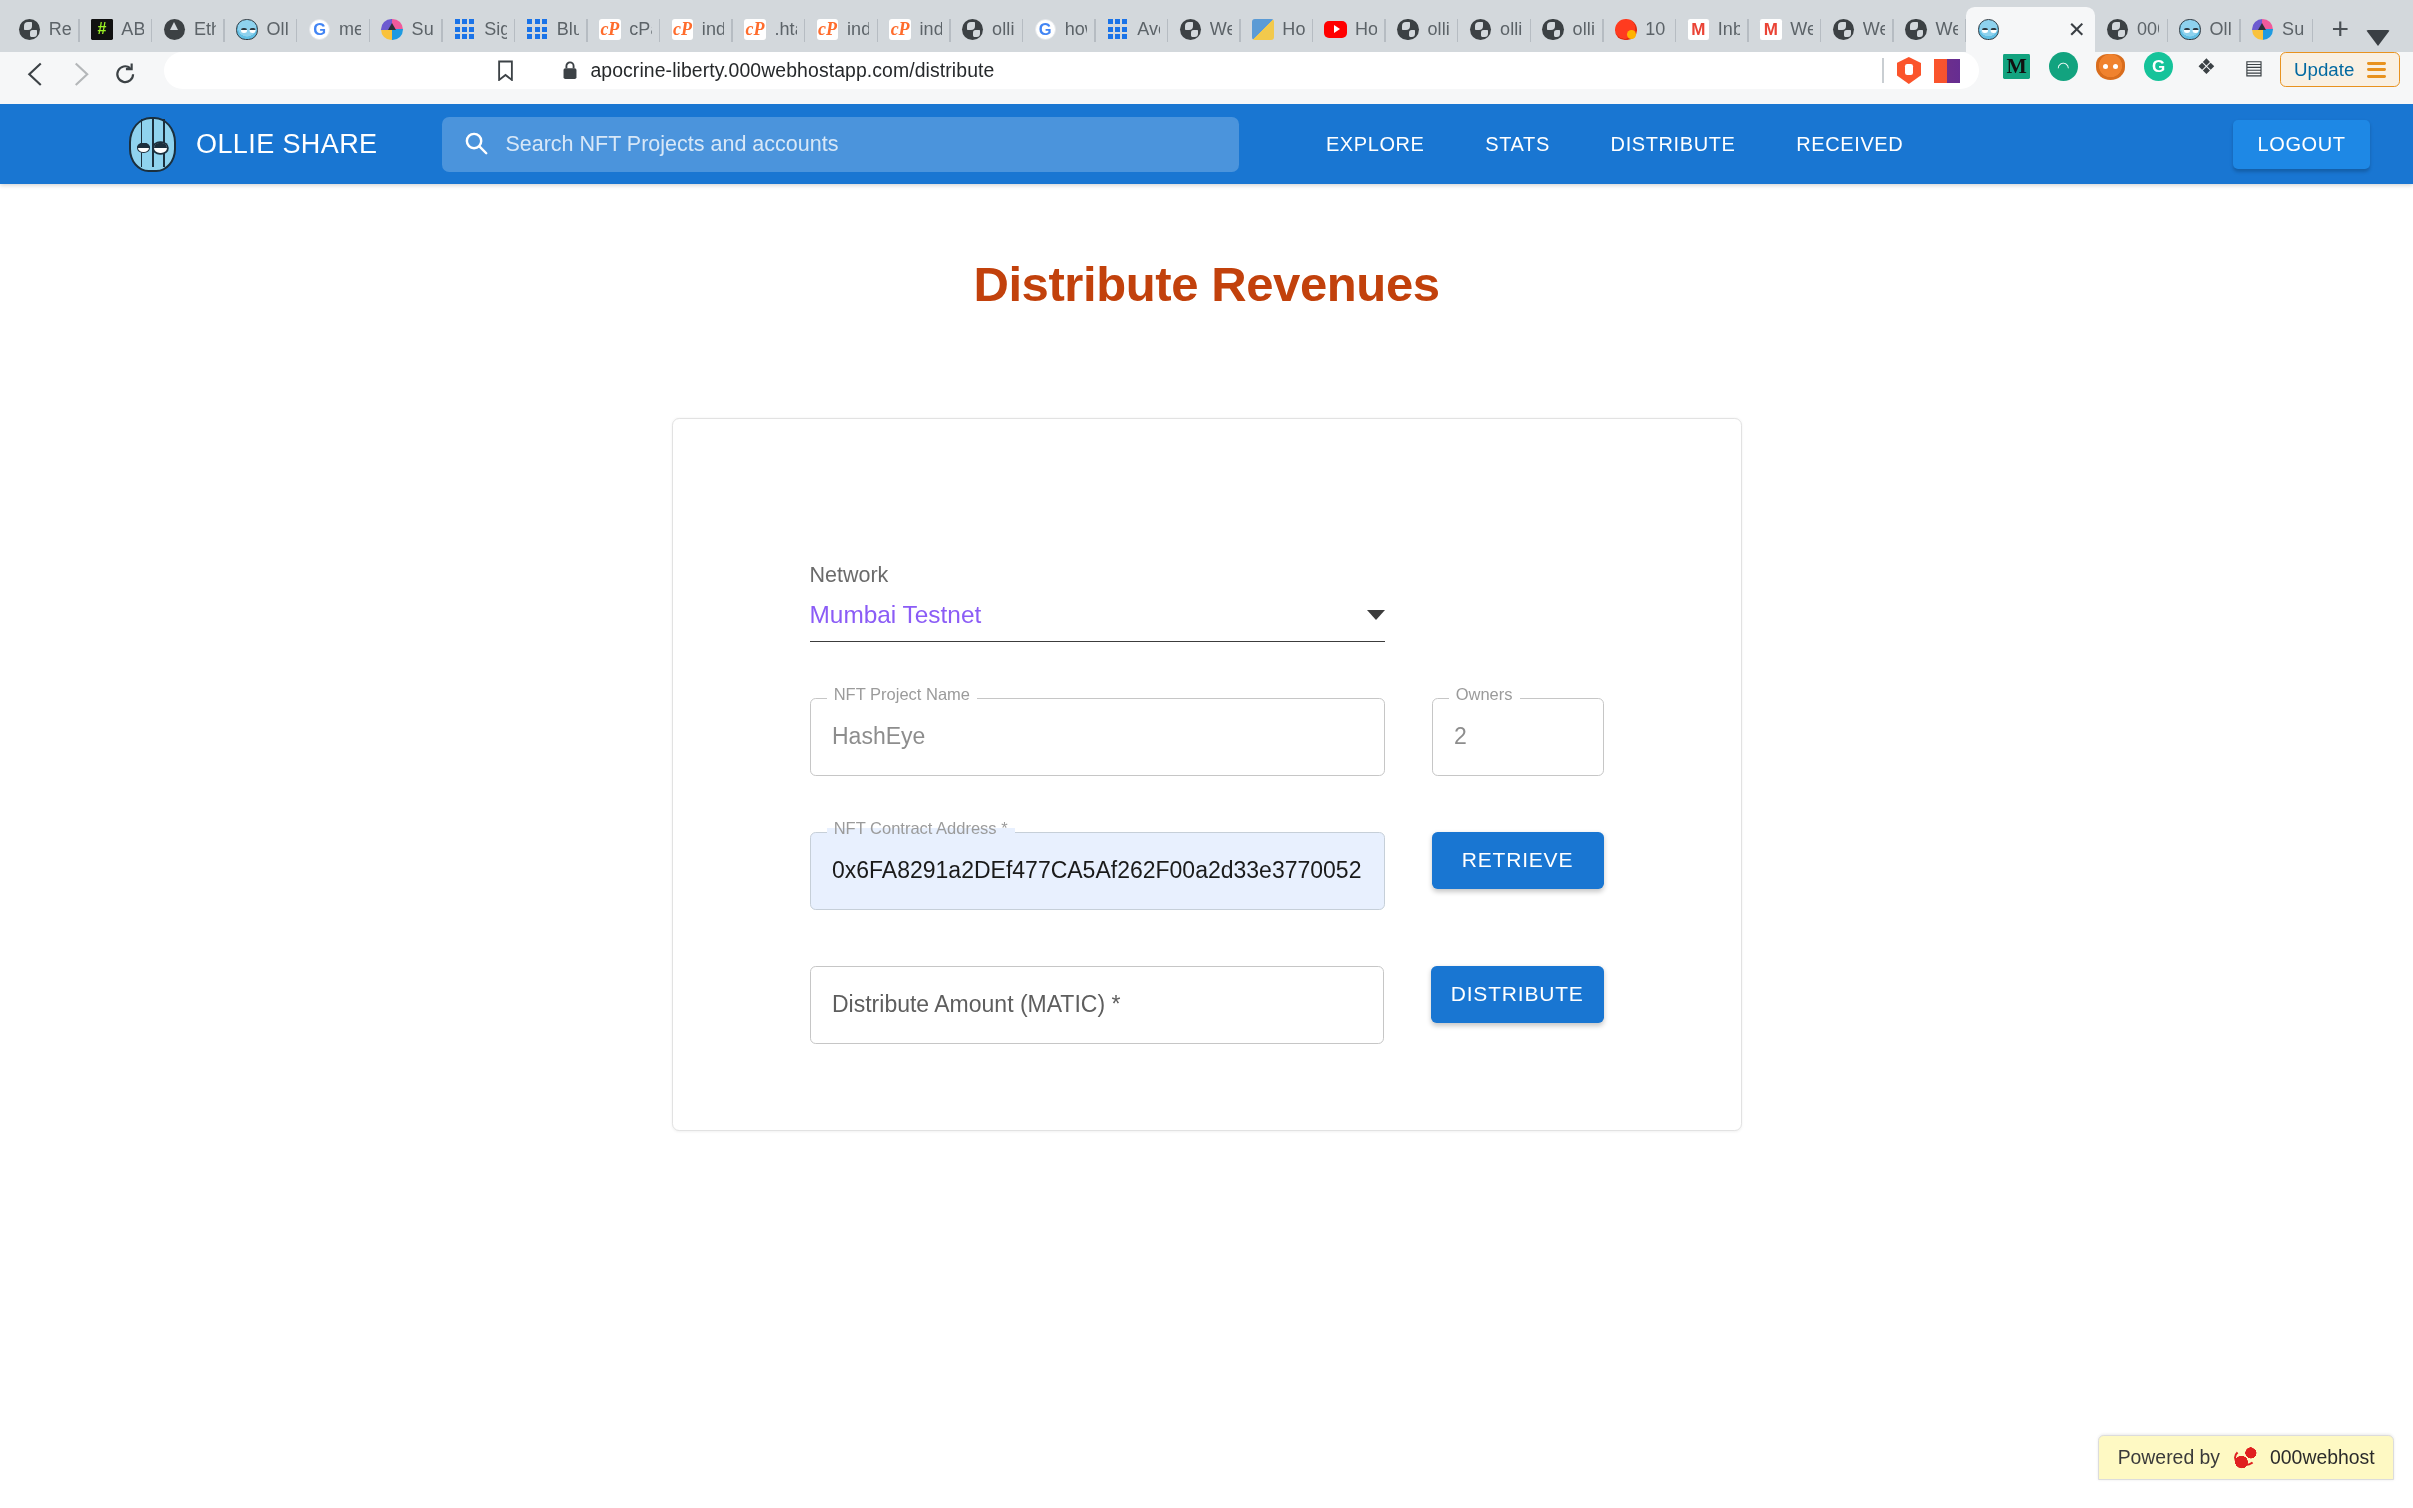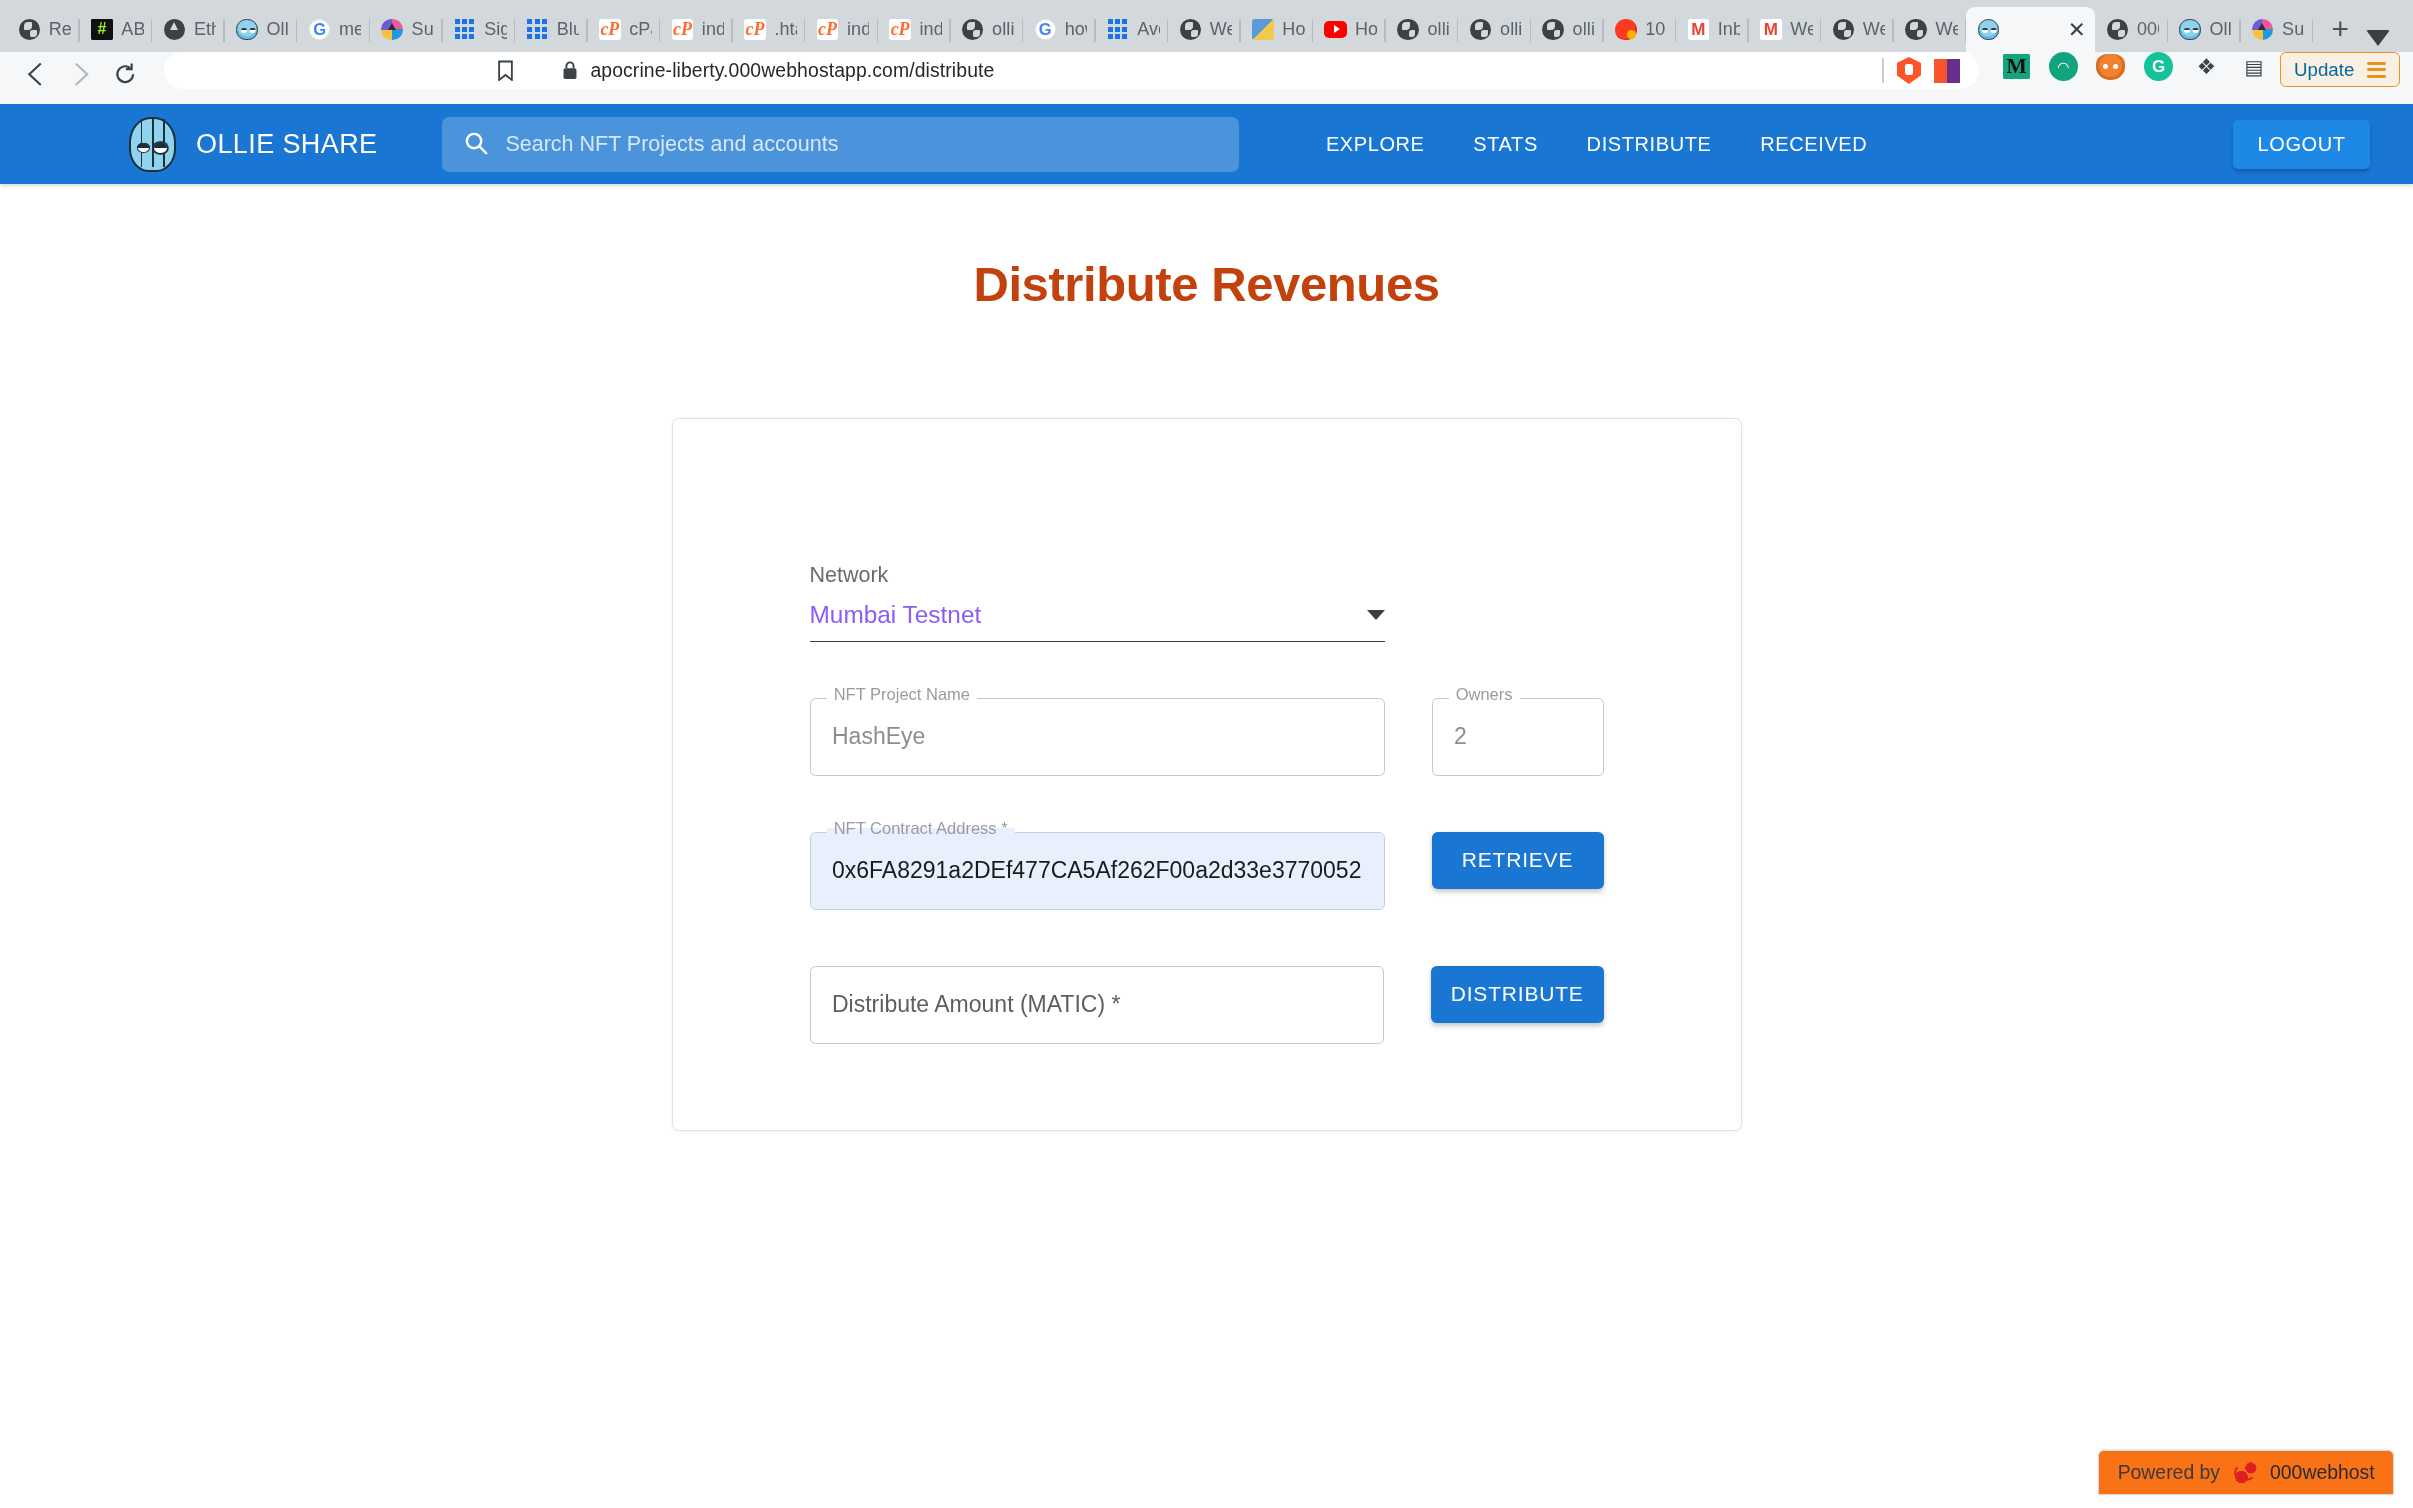--- a/index.html
+++ b/index.html
@@ -359,21 +359,21 @@
     flex: 0 0 auto;
   }
   .search-ph {
     color: rgba(255,255,255,.78);
     font-size: 21.5px;
   }
   .nav-links {
     display: flex;
     align-items: center;
     margin-left: 62px;
-    gap: 0;
+    gap: 12px;
     flex: 1 1 auto;
     justify-content: center;
   }
   .nav-link {
     color: #fff;
     font-size: 20px;
     letter-spacing: 0.6px;
     padding: 11.5px 24.4px;
     white-space: nowrap;
   }
@@ -476,22 +476,22 @@
     padding: 0 20px;
     background: #1976d2;
     box-shadow: 0 2.9px 5px rgba(0,0,0,.22);
     display: flex; align-items: center; justify-content: center;
     font-family: "Liberation Sans", sans-serif;
   }
 
   .footer-badge {
     position: absolute;
     right: 18.7px;
-    bottom: 13px;
-    background: #f97316;
+    bottom: 28px;
+    background: #fef9c3;
     border: 0.7px solid #dcdcdc;
     border-radius: 5.7px 5.7px 0 0;
     padding: 10px 18.7px;
     display: flex;
     align-items: flex-start;
     gap: 11.5px;
     box-shadow: 0 -0.7px 2.9px rgba(0,0,0,.08);
   }
   .fb-text { font-size: 19.4px; color: #3a3a3a; }
   .fb-text.b { font-weight: 400; color:#2b2b2b; }

